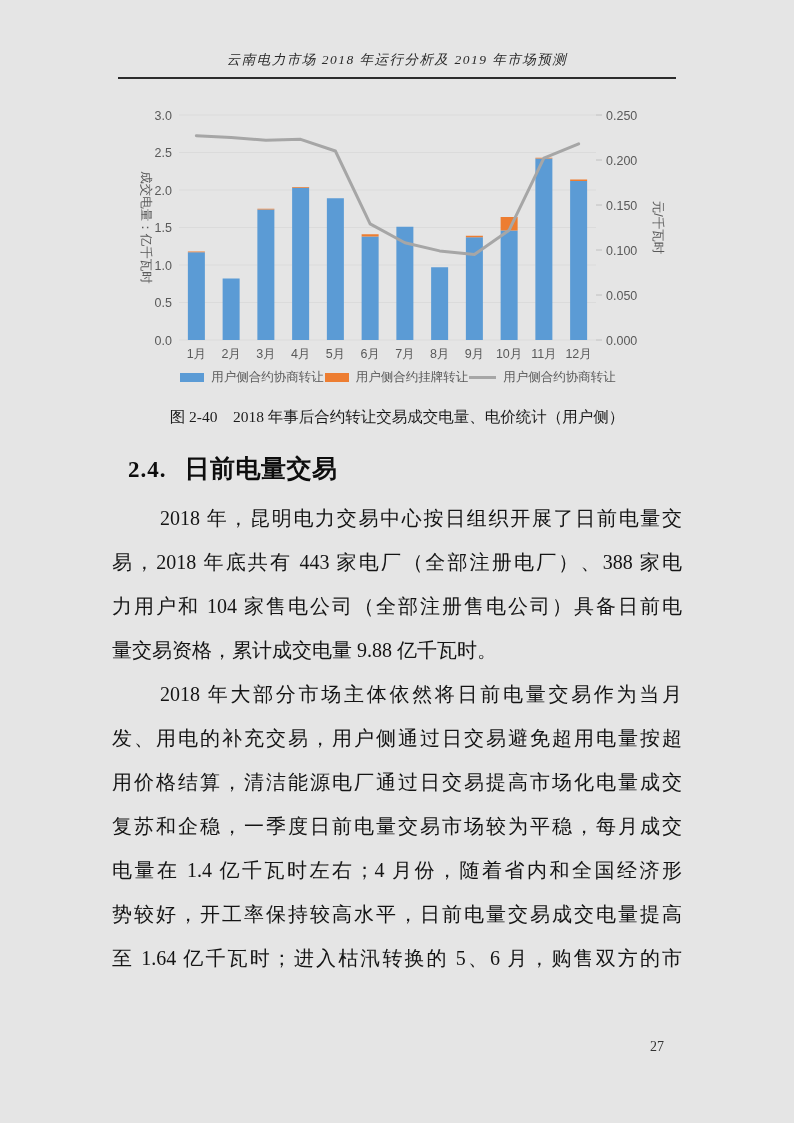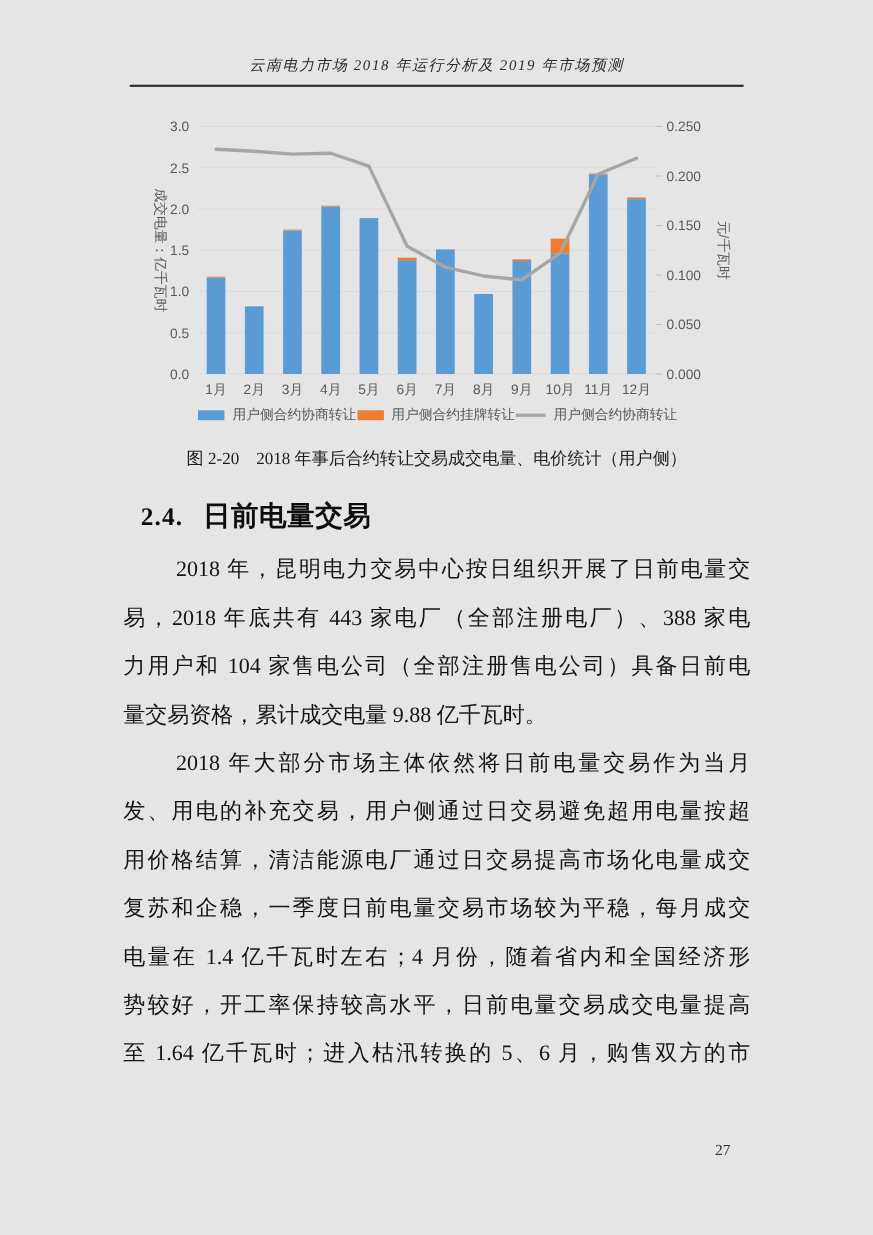--- a/index.html
+++ b/index.html
@@ -123,21 +123,21 @@
           <span class="sw" style="background: rgb(237, 125, 49);"></span>
           <span>用户侧合约挂牌转让</span>
         </span>
         <span class="legend-item">
           <span class="ln" style="background: rgb(166, 166, 166);"></span>
           <span>用户侧合约协商转让</span>
         </span>
       </div>
   </div>
 
-  <div class="caption">图 2-20　2018 年事后合约转让交易成交电量、电价统计（用户侧）</div>
+  <div class="caption">图 2-40　2018 年事后合约转让交易成交电量、电价统计（用户侧）</div>
 
   <h2 class="section"><span class="num">2.4.</span><span class="ttl">日前电量交易</span></h2>
 
   <div class="body-text" id="body-text">
       <div class="line ind">2018 年，昆明电力交易中心按日组织开展了日前电量交</div>
       <div class="line">易，2018 年底共有 443 家电厂（全部注册电厂）、388 家电</div>
       <div class="line">力用户和 104 家售电公司（全部注册售电公司）具备日前电</div>
       <div class="line noj">量交易资格，累计成交电量 9.88 亿千瓦时。</div>
       <div class="line ind">2018 年大部分市场主体依然将日前电量交易作为当月</div>
       <div class="line">发、用电的补充交易，用户侧通过日交易避免超用电量按超</div>

